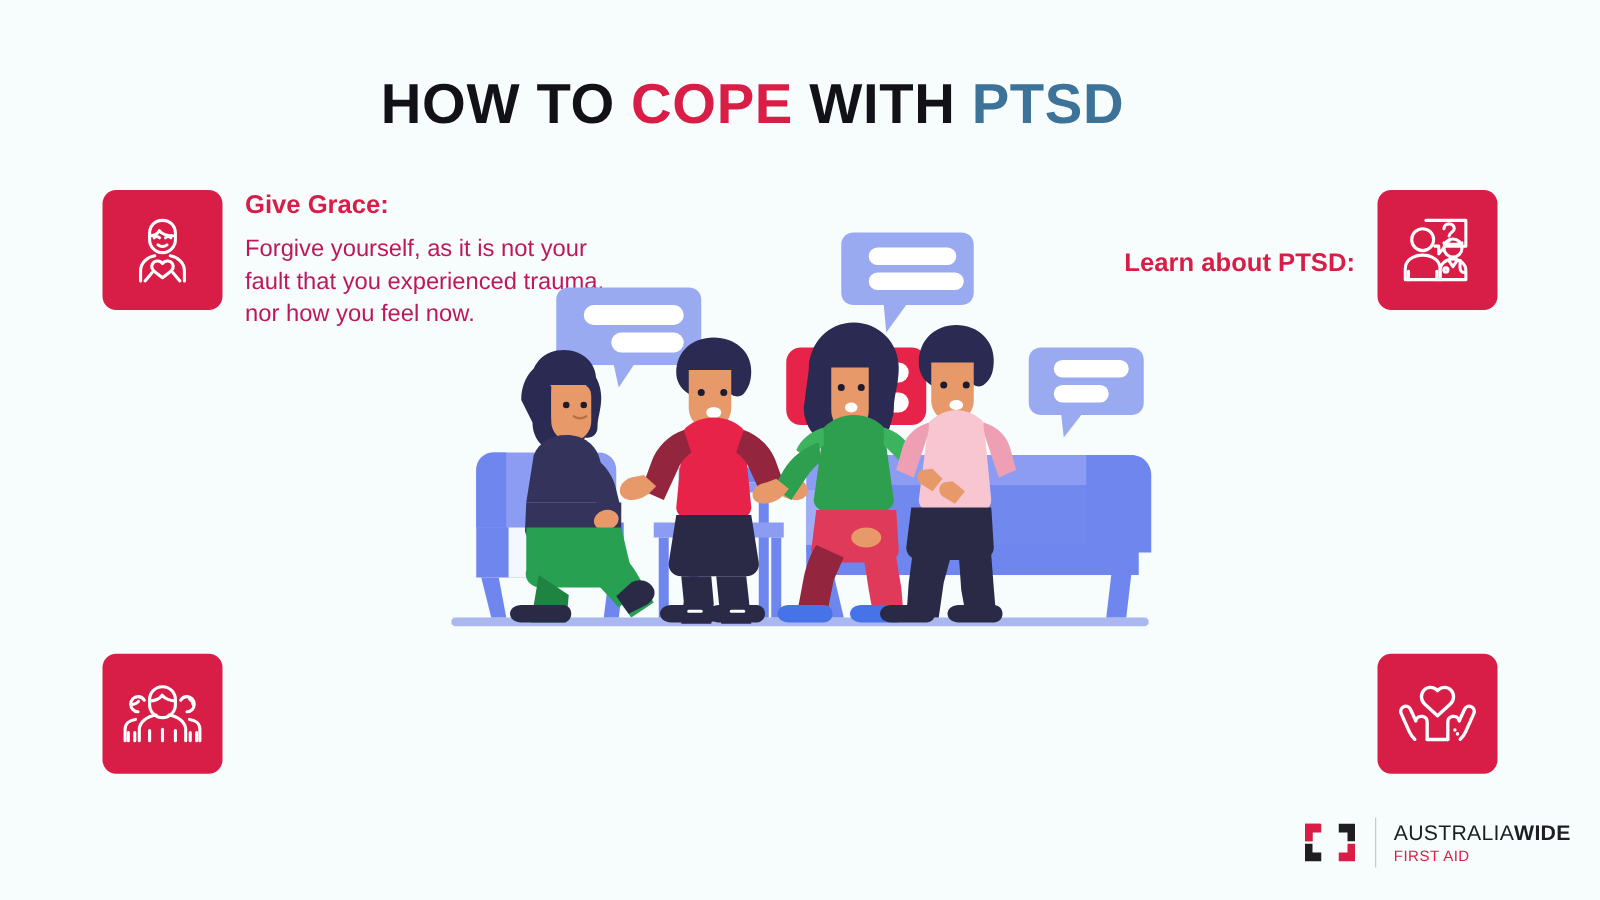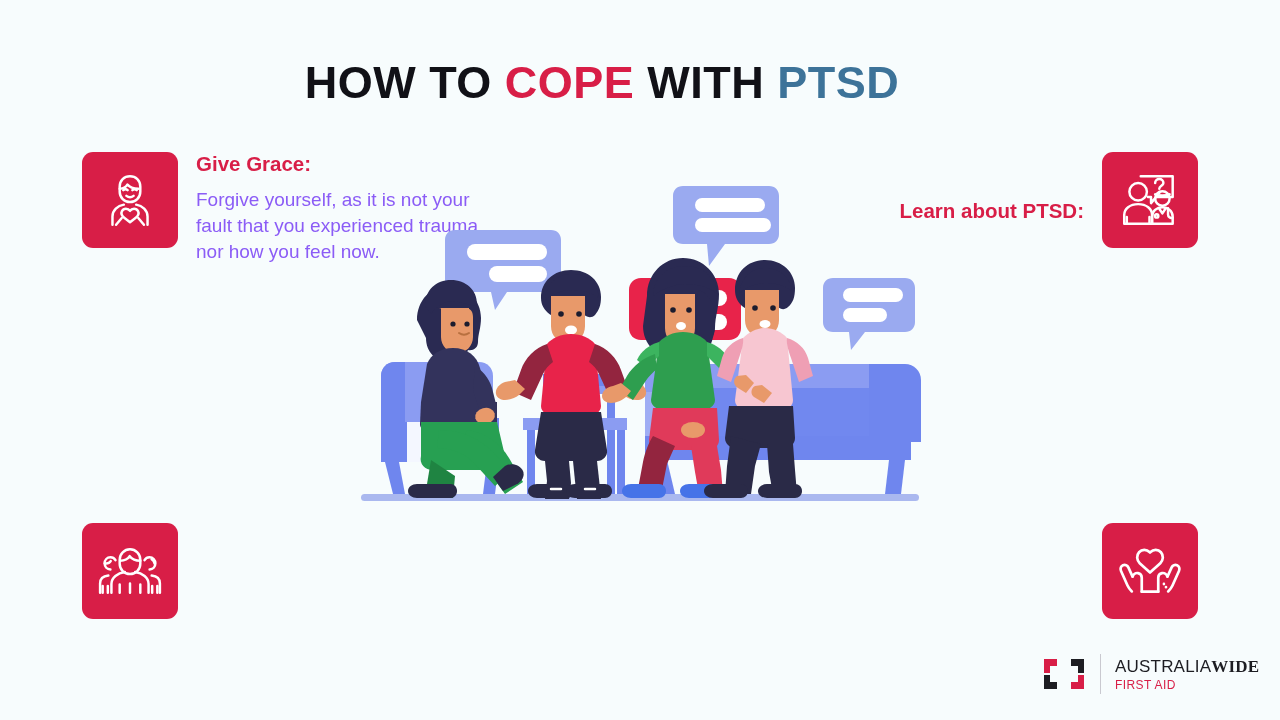--- a/index.html
+++ b/index.html
@@ -29,21 +29,21 @@
   .tip.right { right:82px; flex-direction:row-reverse; }
 
   .tip-text { width:292px; }
   .tip.right .tip-text { text-align:right;margin-top:47px; }
 
   .tip-heading {
     color:#d81e47; font-weight:bold; font-size:20.5px;
     line-height:1.15; margin-bottom:11px; white-space:nowrap;
   }
   .tip-body {
-    color:#8b5cf6; font-size:19px; line-height:1.37;
+    color:#be185d; font-size:19px; line-height:1.37;
   }
 
   
   .icon-tile {
     width:96px; height:96px; border-radius:11px;
     background:#d81e47; flex:0 0 96px;
     display:flex; align-items:center; justify-content:center;
   }
   .icon-tile svg { display:block; }
 
@@ -56,21 +56,21 @@
   
   .illustration { position:absolute; left:355px; top:178px; width:570px; height:335px; }
   .illustration svg { display:block; }
 
   
   .logo { position:absolute; left:1040px; top:650px; display:flex; align-items:center; gap:12px; }
   .logo-mark { width:48px; height:48px; flex:0 0 48px; }
   .logo-divider { width:1px; height:40px; background:#c9c9d0; }
   .logo-words { line-height:1; padding-left:2px; }
   .logo-line1 { font-size:17px; letter-spacing:0.2px; color:#1d1d22; white-space:nowrap; }
-  .logo-line1 b { font-weight:bold;font-family:Liberation Serif, serif; }
+  .logo-line1 b { font-weight:bold; }
   .logo-line1 span.thin { font-weight:normal; }
   .logo-line2 { font-size:12px; letter-spacing:0.4px; color:#d81e47; margin-top:4px; white-space:nowrap; }
 </style>
 </head>
 <body>
 
 <div class="stage">
 
   <div class="title">
     <span>HOW TO </span><span class="cope">COPE</span><span> WITH </span><span class="ptsd">PTSD</span>

